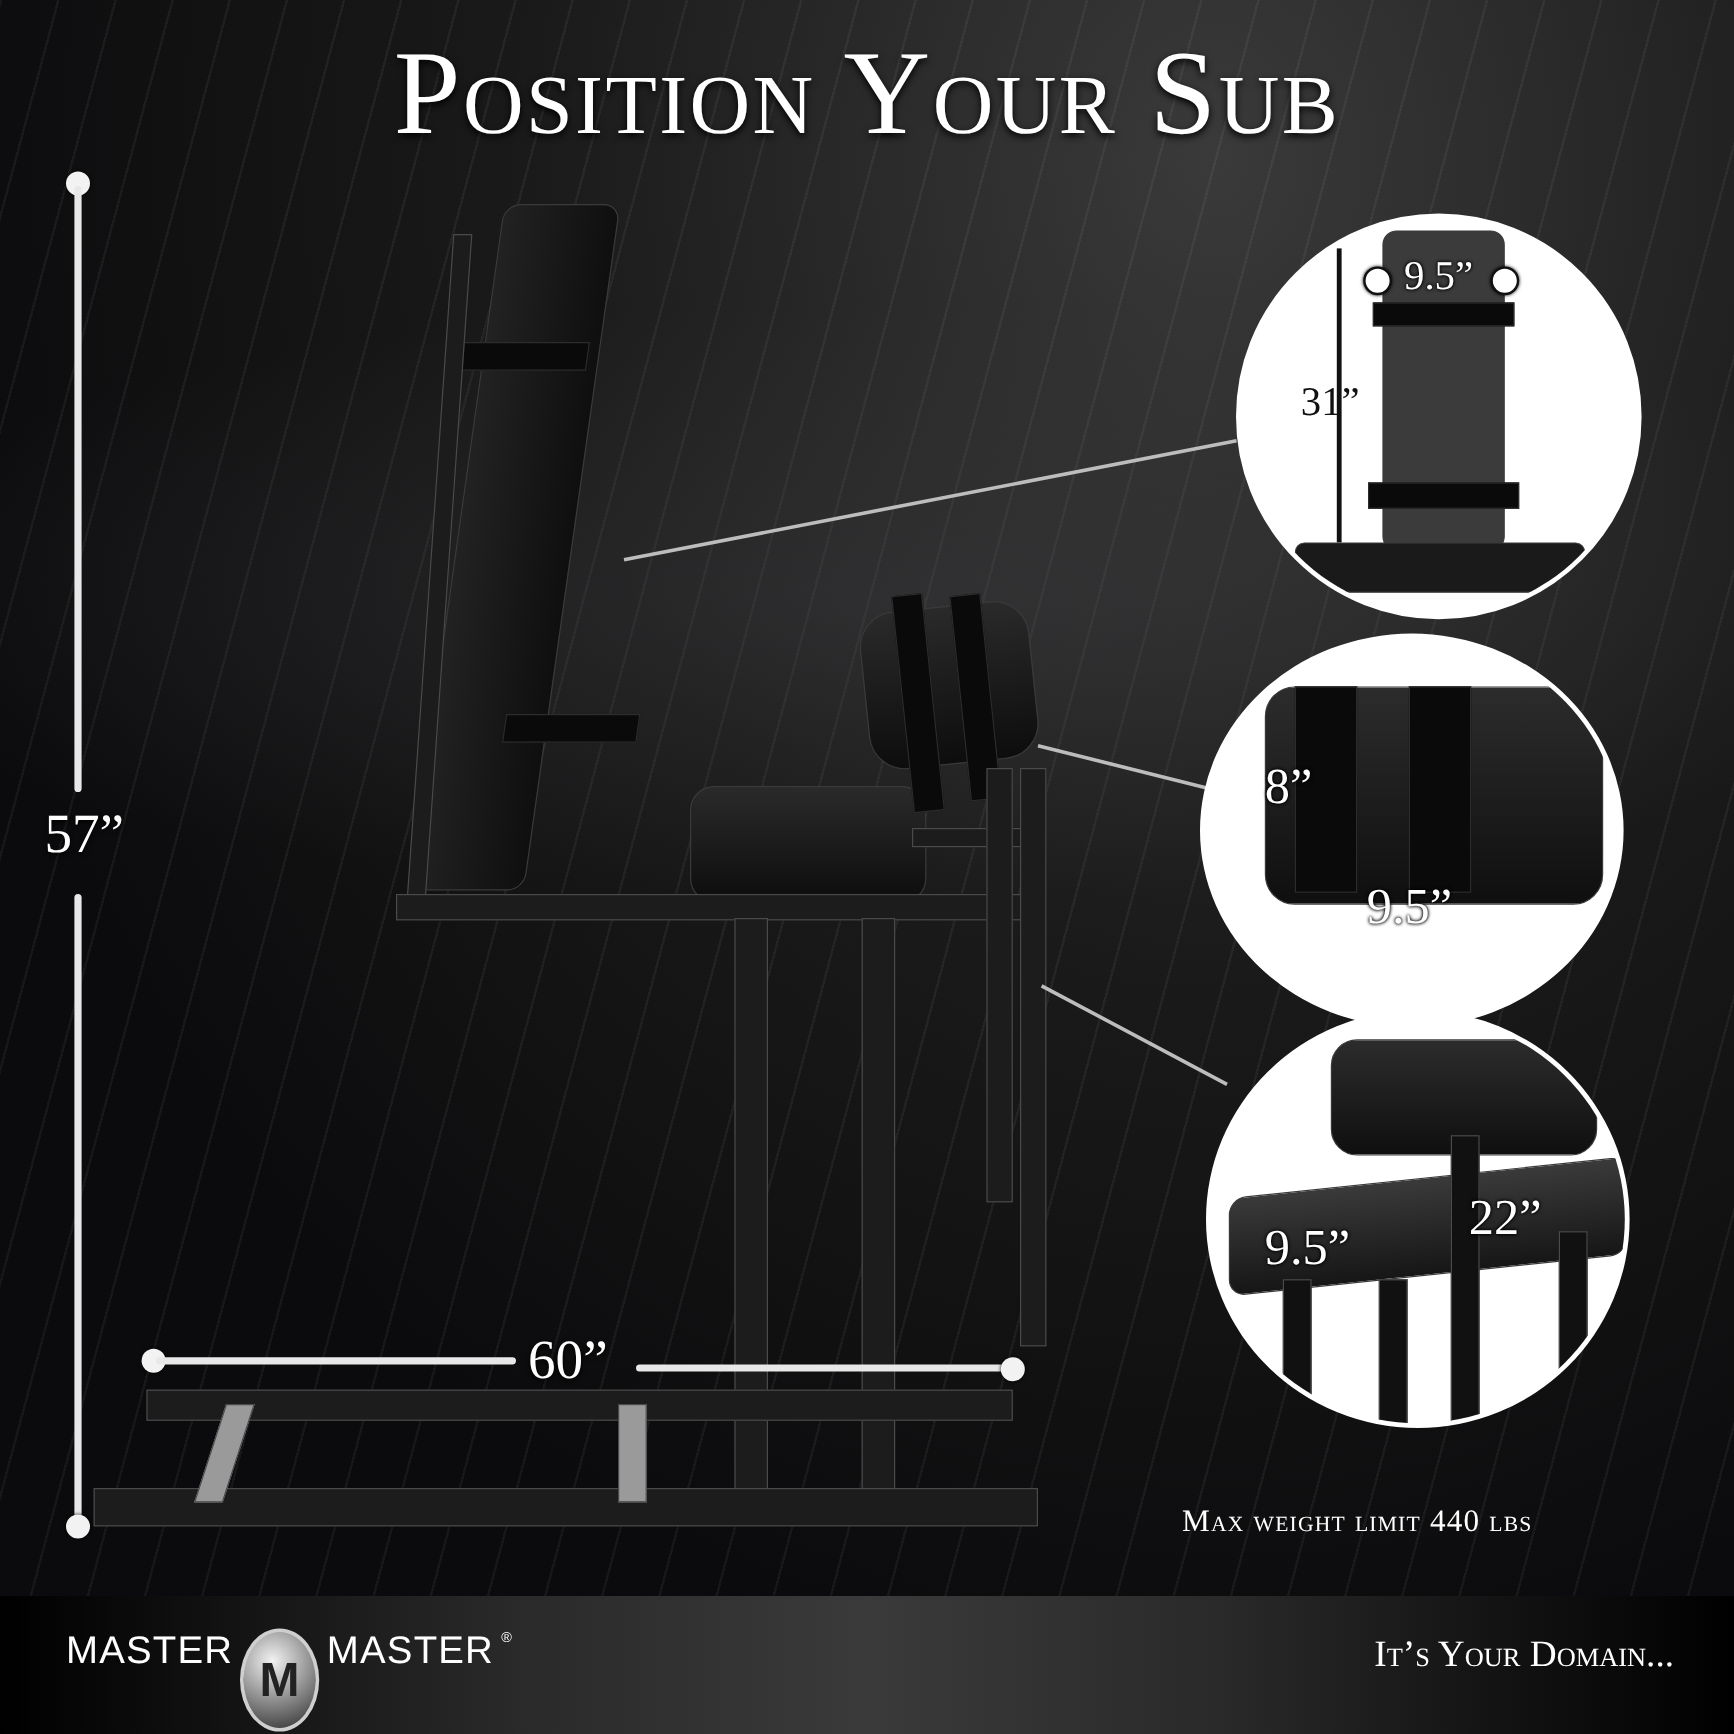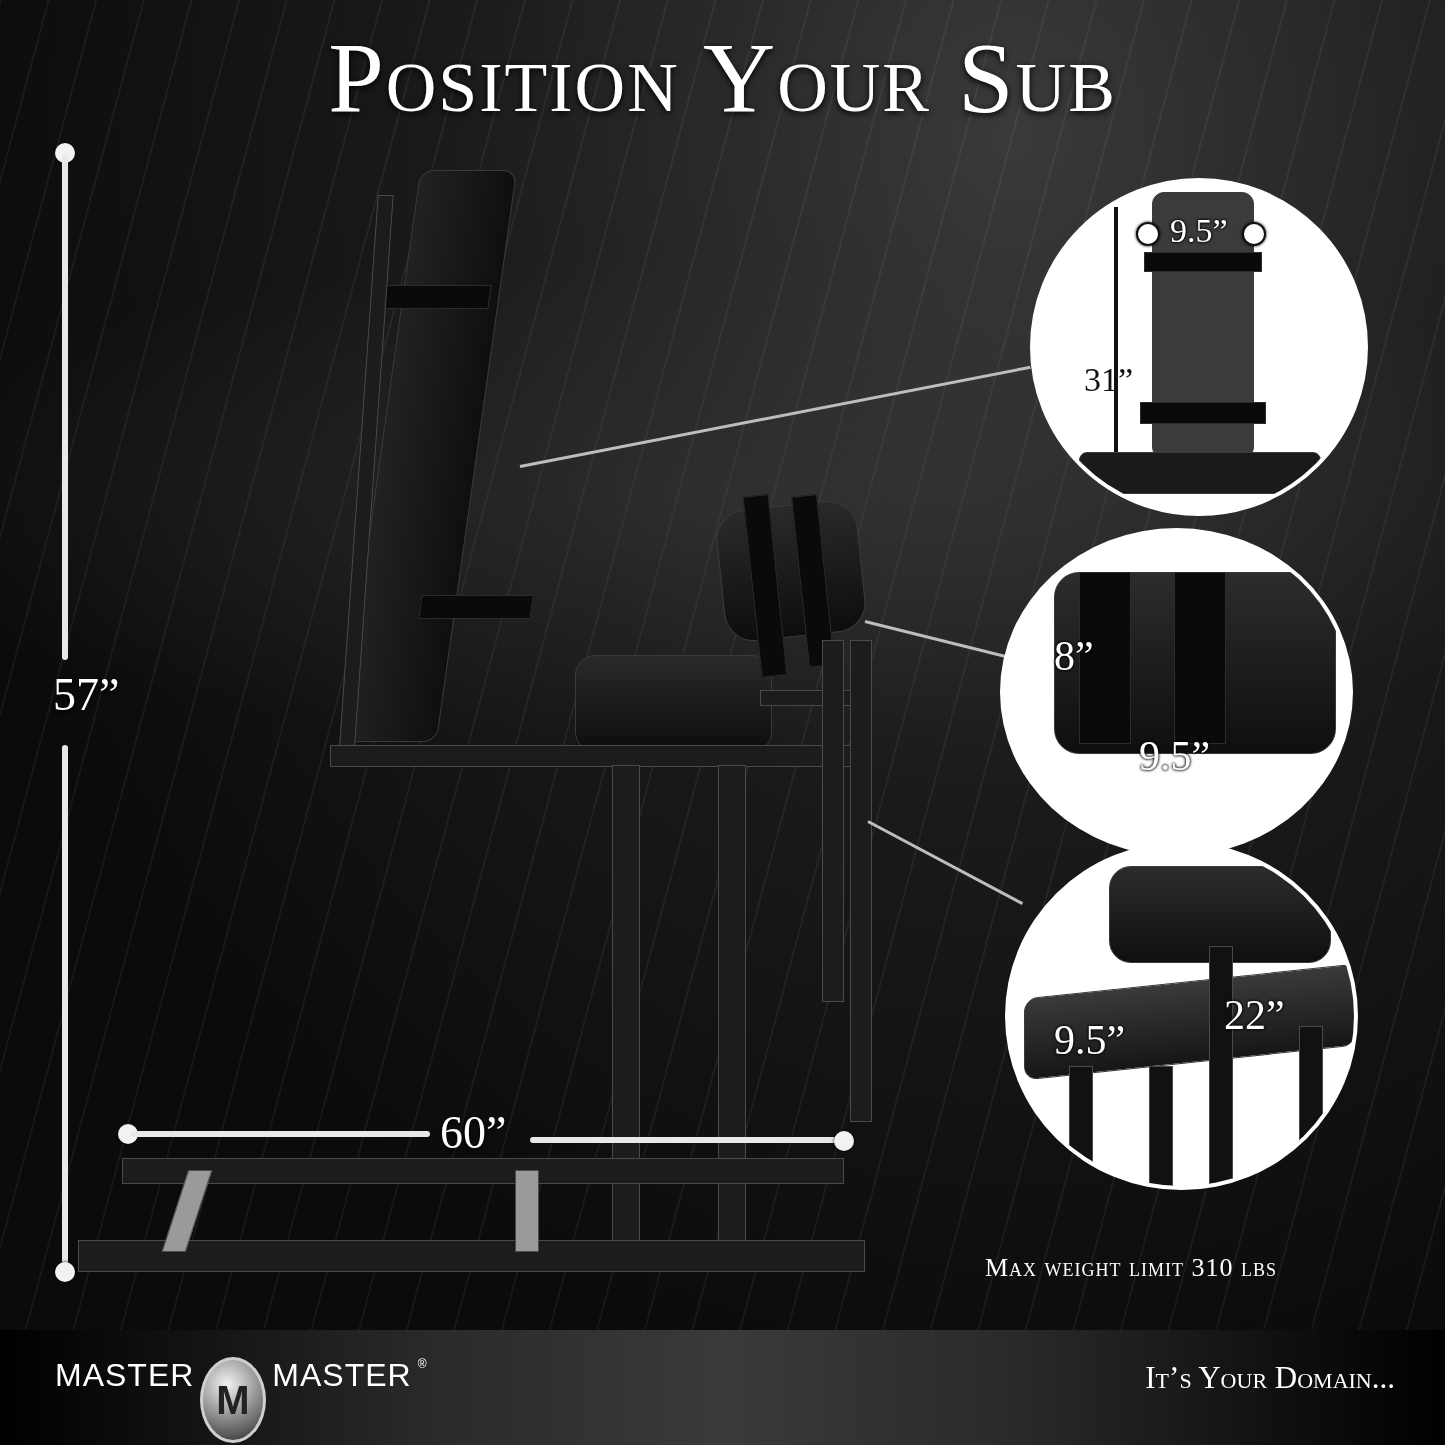--- a/index.html
+++ b/index.html
@@ -37,21 +37,21 @@
 </head>
 <body>
 
 <div class="bg"></div>
 <div class="bg-wave"></div>
 
 <div class="title">Position Your Sub</div>
 
 <div class="dot" style="left:55px;top:143px;"></div>
 <div class="vline" style="left:62px;top:155px;height:505px;"></div>
-<div class="dim-text" style="left:53px;top:668px;">57”</div>
+<div class="dim-text" style="left:37px;top:668px;">57”</div>
 <div class="vline" style="left:62px;top:745px;height:520px;"></div>
 <div class="dot" style="left:55px;top:1262px;"></div>
 
 <div class="chair">
 
   <div class="part" style="left:380px;top:170px;width:95px;height:570px;transform:skewX(-8deg);border-radius:14px;background:linear-gradient(90deg,#222,#0f0f0f);"></div>
   <div class="strap" style="left:378px;top:285px;width:110px;height:22px;transform:skewX(-8deg);"></div>
   <div class="strap" style="left:420px;top:595px;width:110px;height:22px;transform:skewX(-8deg);"></div>
 
   <div class="metal" style="left:358px;top:195px;width:14px;height:560px;transform:skewX(-4deg);"></div>
@@ -88,21 +88,21 @@
 
 <div class="circle" style="left:1030px;top:178px;width:330px;height:330px;">
   <div class="part" style="left:118px;top:10px;width:100px;height:265px;border-radius:12px;background:#3b3b3b;"></div>
   <div class="strap" style="left:110px;top:70px;width:116px;height:18px;"></div>
   <div class="strap" style="left:106px;top:220px;width:124px;height:20px;"></div>
   <div class="part" style="left:45px;top:270px;width:240px;height:40px;border-radius:8px;background:#1a1a1a;"></div>
   <div class="dot" style="left:102px;top:40px;background:#fff;border:2px solid #111;"></div>
   <div class="c-dim" style="left:136px;top:30px;font-size:34px;">9.5”</div>
   <div class="dot" style="left:208px;top:40px;background:#fff;border:2px solid #111;"></div>
   <div style="position:absolute;left:80px;top:25px;width:4px;height:245px;background:#111;"></div>
-  <div class="c-dim-dark" style="left:50px;top:135px;font-size:34px;margin-top:44px;">31”</div>
+  <div class="c-dim-dark" style="left:50px;top:135px;font-size:34px;">31”</div>
 </div>
 
 <div class="circle" style="left:1000px;top:528px;width:345px;height:320px;">
   <div class="part" style="left:50px;top:40px;width:280px;height:180px;border-radius:25px;background:linear-gradient(180deg,#2c2c2c,#0f0f0f);"></div>
   <div class="strap" style="left:75px;top:40px;width:50px;height:170px;"></div>
   <div class="strap" style="left:170px;top:40px;width:50px;height:170px;"></div>
   <div class="c-dim" style="left:50px;top:100px;">8”</div>
   <div class="c-dim" style="left:135px;top:200px;">9.5”</div>
 </div>
 
@@ -110,21 +110,21 @@
   <div class="part" style="left:100px;top:20px;width:220px;height:95px;border-radius:22px;background:linear-gradient(180deg,#2c2c2c,#0f0f0f);"></div>
   <div class="part" style="left:15px;top:135px;width:330px;height:80px;border-radius:14px;background:linear-gradient(180deg,#3a3a3a,#161616);transform:skewY(-6deg);"></div>
   <div class="metal" style="left:200px;top:100px;width:22px;height:240px;background:#111;"></div>
   <div class="metal" style="left:60px;top:220px;width:22px;height:120px;background:#111;"></div>
   <div class="metal" style="left:140px;top:220px;width:22px;height:120px;background:#111;"></div>
   <div class="metal" style="left:290px;top:180px;width:22px;height:120px;background:#111;"></div>
   <div class="c-dim" style="left:45px;top:170px;">9.5”</div>
   <div class="c-dim" style="left:215px;top:145px;">22”</div>
 </div>
 
-<div class="weight">Max weight limit 310 lbs</div>
+<div class="weight">Max weight limit 440 lbs</div>
 
 <div class="footer"></div>
 <div class="brand">
   <span>MASTER</span>
   <span class="logo">M</span>
   <span>MASTER</span>
   <span class="reg">®</span>
 </div>
 <div class="tagline">It’s Your Domain...</div>
 

